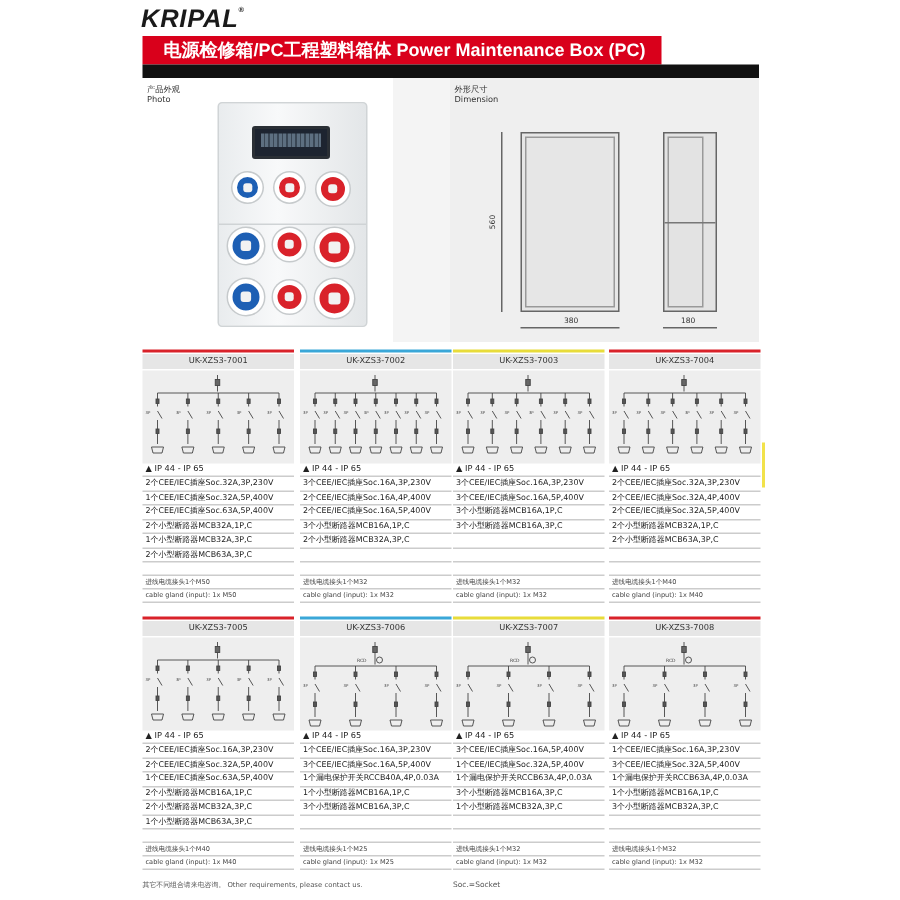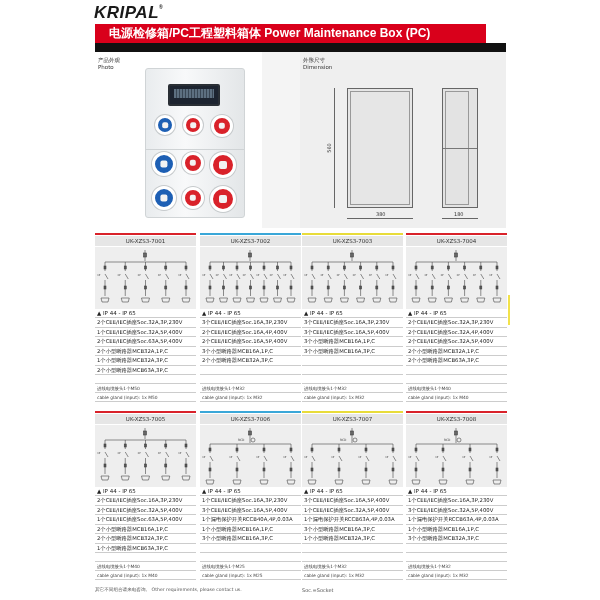--- a/index.html
+++ b/index.html
@@ -2,21 +2,21 @@
 <html><head>
 <meta charset="utf-8">
 <style>
   * { box-sizing: border-box; margin: 0; padding: 0; }
   html, body { width: 600px; height: 600px; background: #ffffff; overflow: hidden; }
   body { position: relative; font-family: "DejaVu Sans", sans-serif; color: #333; }
 
   .logo { position: absolute; left: 94px; top: 3px; font-family: "Liberation Sans", sans-serif; font-weight: bold; font-size: 17px; color: #1a1a1a; letter-spacing: 0.5px; font-style: italic; }
   .logo sup { font-size: 5px; font-style: normal; vertical-align: top; position: relative; top: 1px; }
 
-  .title-band { position: absolute; left: 95px; top: 24px; width: 391px; height: 19px; background: #d9001b; color: #fff; font-family: "Liberation Sans", sans-serif; font-weight: bold; font-size: 12px; line-height: 19px; padding-left: 14px; white-space: nowrap; }
+  .title-band { position: absolute; left: 95px; top: 24px; width: 346px; height: 19px; background: #d9001b; color: #fff; font-family: "Liberation Sans", sans-serif; font-weight: bold; font-size: 12px; line-height: 19px; padding-left: 14px; white-space: nowrap; }
   .black-band { position: absolute; left: 95px; top: 43px; width: 411px; height: 9px; background: #111; }
 
   .panel { position: absolute; top: 52px; height: 176px; }
   .panel.photo { left: 95px; width: 167px; background: #fff; }
   .panel.dim { left: 300px; width: 206px; background: #efefef; }
   .gap-strip { position: absolute; left: 262px; top: 52px; width: 38px; height: 176px; background: #f4f4f4; }
   .panel-label { position: absolute; left: 3px; top: 5px; font-size: 5.5px; line-height: 7px; color: #333; }
 
   
   .box { position: absolute; left: 50px; top: 16px; width: 100px; height: 150px; background: linear-gradient(90deg,#e9ecee,#f8f9fa 40%,#e3e6e8); border: 1px solid #d0d4d6; border-radius: 3px; }

